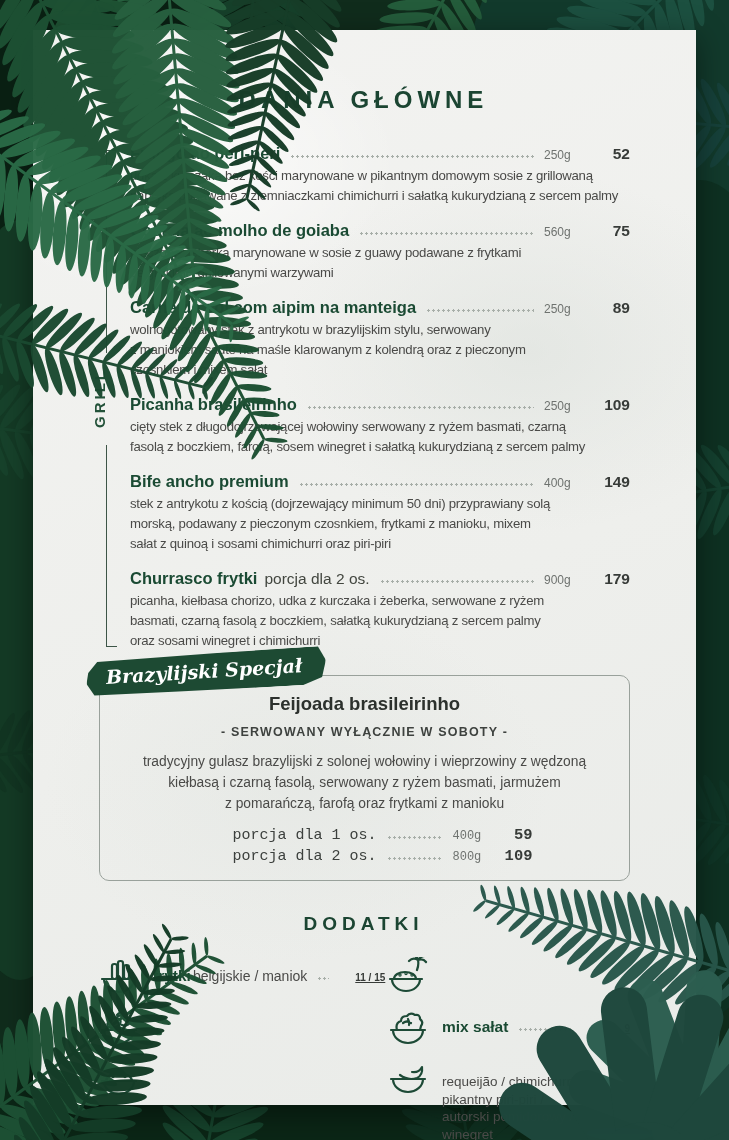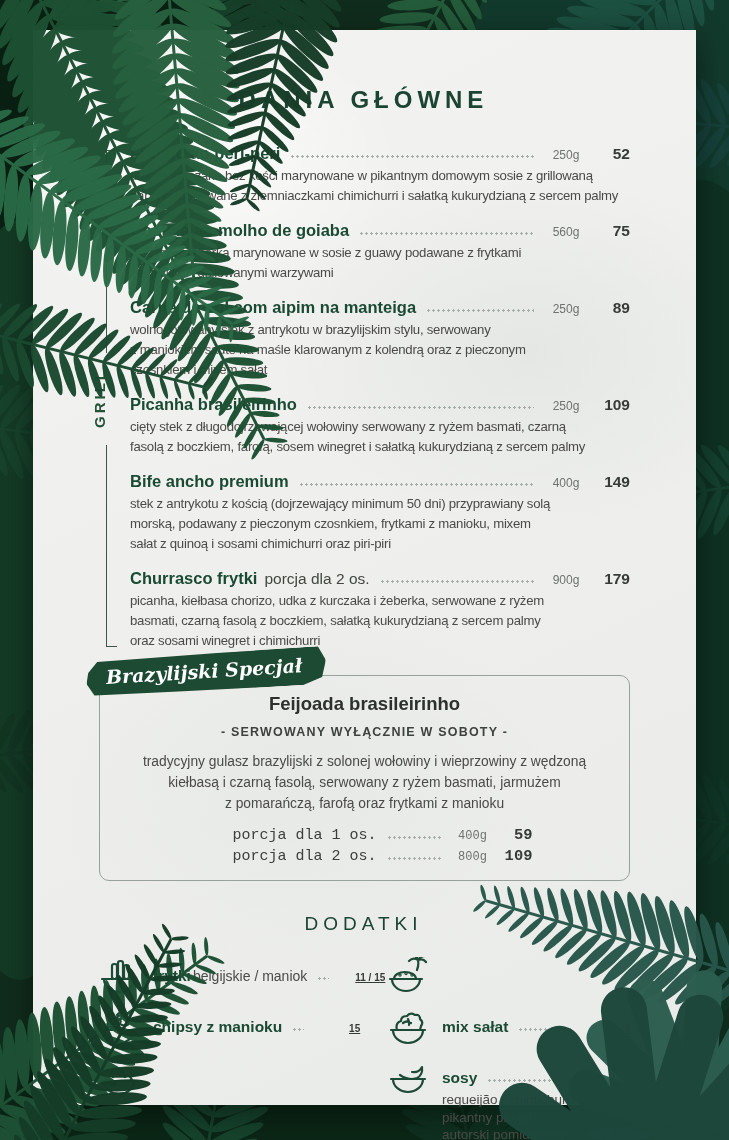--- a/index.html
+++ b/index.html
@@ -43,21 +43,21 @@
   .item{margin-bottom:15px;}
   .item-row{display:flex;align-items:baseline;}
   .dish-name{color:#1a4a33;font-weight:bold;font-size:16.5px;white-space:nowrap;}
   .dish-suffix{color:#42463f;font-size:15.5px;margin-left:7px;white-space:nowrap;}
   .dish-suffix:empty{display:none;}
   .dots{
     flex:1;height:3px;margin:0 10px;align-self:flex-end;margin-bottom:5px;
     background-image:radial-gradient(circle,#a7aea8 1.1px,rgba(0,0,0,0) 1.4px);
     background-size:5px 3px;background-repeat:repeat-x;min-width:12px;
   }
-  .weight{flex:0 0 44px;text-align:center;color:#6e726f;font-size:12px;}
+  .weight{flex:0 0 44px;text-align:left;color:#6e726f;font-size:12px;}
   .price{flex:0 0 42px;text-align:right;color:#373b38;font-weight:bold;font-size:15.5px;}
   .desc{
     margin:3px 0 0 0;color:#4a4a48;font-size:13.2px;line-height:20px;
     letter-spacing:-0.25px;white-space:pre-line;width:512px;max-width:512px;
   }
 
   .special{
     position:relative;margin:24px 0 0 2px;border:1px solid #99a19b;border-radius:10px;
     padding:15px 20px 12px;text-align:center;
   }
@@ -71,21 +71,21 @@
   .special-sub{color:#3e423f;font-size:12.5px;font-weight:700;letter-spacing:1.2px;margin-bottom:12px;}
   .special-desc{margin:0 auto 12px;color:#4a4a48;font-size:13.8px;line-height:21px;white-space:pre-line;}
   .opts{width:300px;margin:0 auto;transform:translateX(18px);font-family:Liberation Mono, monospace;}
   .opt-row{display:flex;align-items:baseline;margin-bottom:3px;}
   .opt-label{color:#3c403d;font-size:15px;white-space:nowrap;}
   .opt-row .weight{flex:0 0 40px;}
   .opt-row .price{flex:0 0 40px;}
 
   h2.sides-title{
     margin:32px 0 24px;text-align:center;
-    color:#1b4532;font-size:19px;font-weight:normal;letter-spacing:5px;
+    color:#1b4532;font-size:19px;font-weight:bold;letter-spacing:5px;
   }
   .sides-grid{
     display:grid;grid-template-columns:254px 244px;column-gap:35px;row-gap:11px;
     margin-left:0;
   }
   .side-item{display:flex;align-items:flex-start;min-height:40px;}
   .side-icon{flex:0 0 44px;margin-right:12px;margin-top:-2px;}
   .side-body{flex:1;min-width:0;padding-top:8px;}
   .side-row{display:flex;align-items:baseline;}
   .side-label{color:#1a4a33;font-weight:bold;font-size:15.5px;white-space:nowrap;}
@@ -819,29 +819,20 @@
 
     <div class="side-item">
       <svg class="side-icon" width="44" height="40" viewBox="0 0 44 40">
         <g class="icon-stroke">
           <path d="M5 22 h34 M7 22 a15 13 0 0 0 30 0"></path>
           <ellipse cx="17" cy="15" rx="7" ry="4.5" transform="rotate(-24 17 15)"></ellipse>
           <ellipse cx="26" cy="12.5" rx="7" ry="4.5" transform="rotate(22 26 12.5)"></ellipse>
           <path d="M20 7 q3 -4 7 -1"></path>
         </g>
       </svg>
-      <div class="side-body">
-        <div class="side-row">
-          <span class="side-label">chipsy z manioku</span>
-
-          <span class="dots"></span>
-          <span class="price">15</span>
-        </div>
-
-      </div>
     </div>
 
     <div class="side-item">
       <svg class="side-icon" width="44" height="40" viewBox="0 0 44 40">
         <g class="icon-stroke">
           <path d="M5 22 h34 M7 22 a15 13 0 0 0 30 0"></path>
           <path d="M11 22 q-2 -7 4 -9 q0 -5 6 -5 q3 -4 8 -1 q5 -1 5 4 q4 3 1 7 l-1 4"></path>
           <path d="M17 15 q4 -3 8 0 M22 11 q2 3 1 6"></path>
         </g>
       </svg>
@@ -869,26 +860,20 @@
     </div>
 
     <div class="side-item">
       <svg class="side-icon" width="44" height="40" viewBox="0 0 44 40">
         <g class="icon-stroke">
           <path d="M5 20 h34 M7 20 a15 13 0 0 0 30 0"></path>
           <path d="M14 16 q8 6 17 3 q6 -3 5 -11 q-3 6 -10 5"></path>
         </g>
       </svg>
       <div class="side-body">
-        <div class="side-row">
-          <span class="side-label">sosy</span>
-
-          <span class="dots"></span>
-          <span class="price">5</span>
-        </div>
         <p class="side-sub">requeijão / chimichurri /
 pikantny piri-piri /
 autorski pomidorowy /
 winegret</p>
       </div>
     </div>
 
   </div>
 </div>
 

